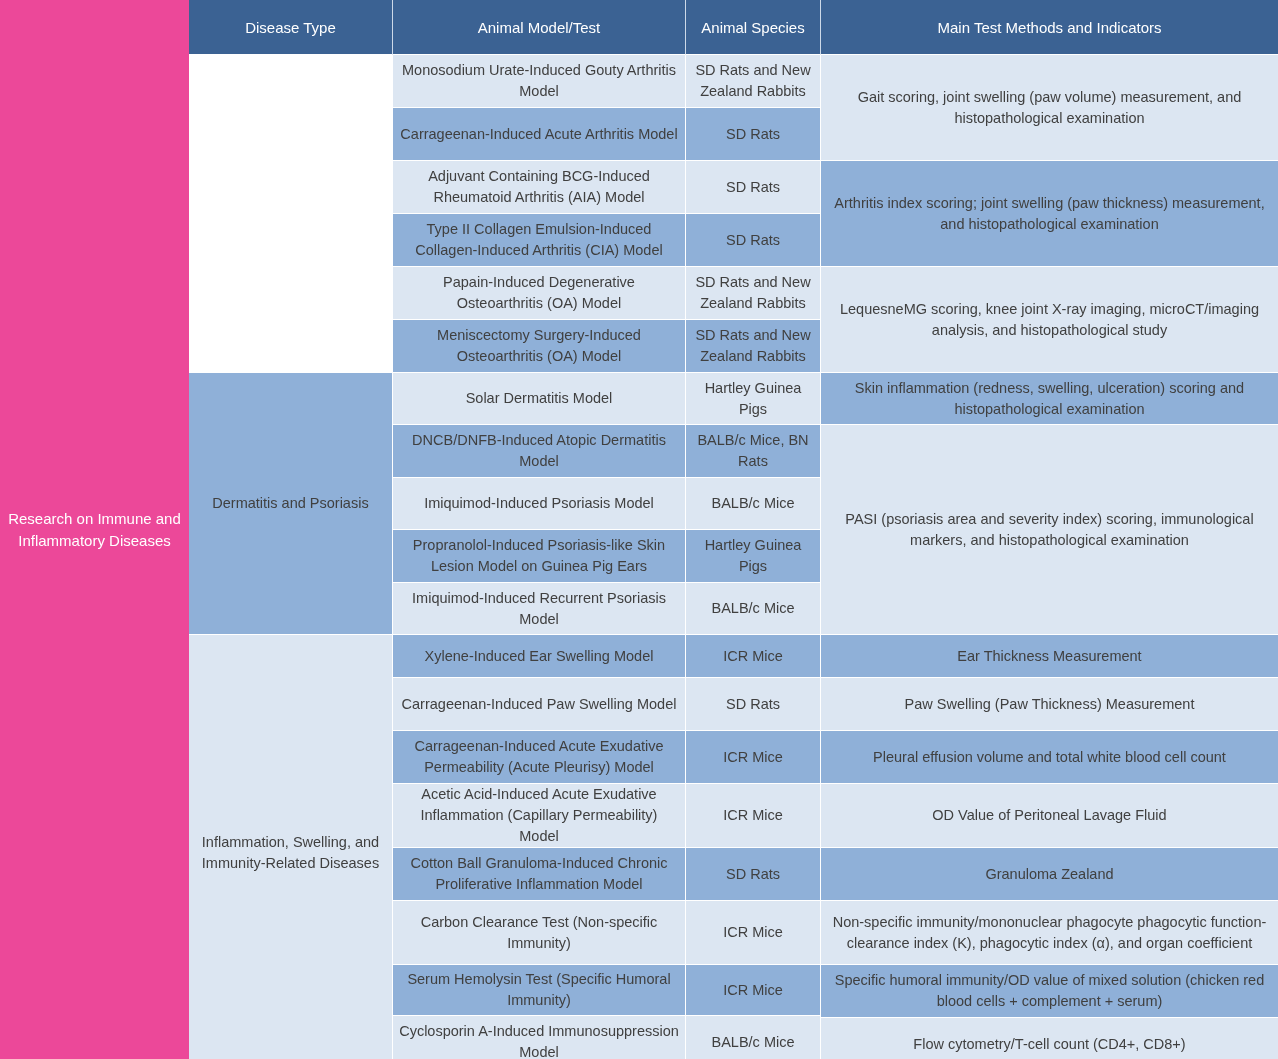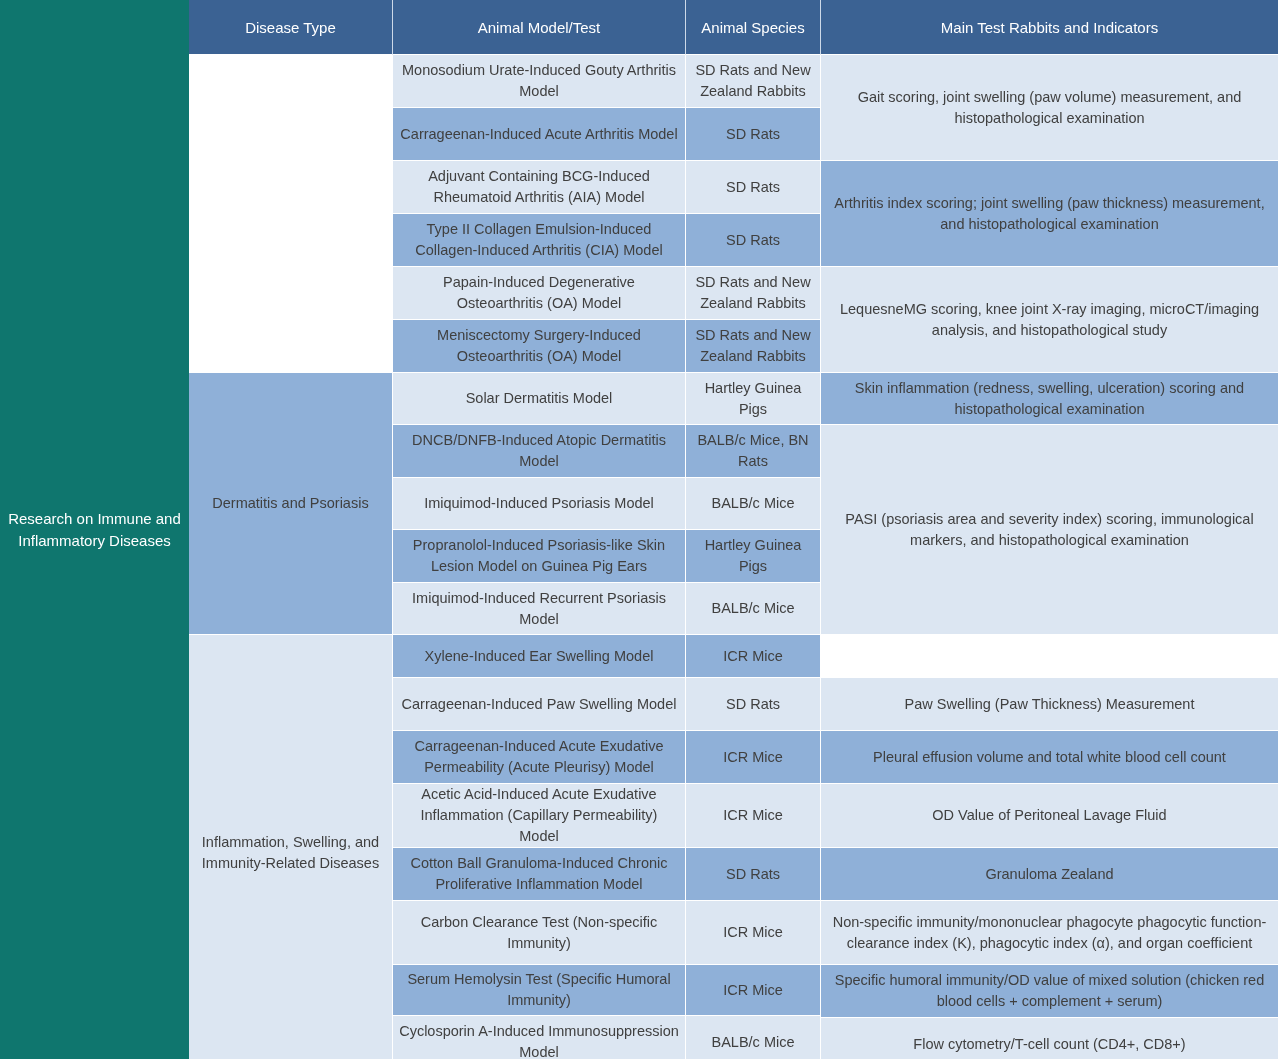--- a/index.html
+++ b/index.html
@@ -10,21 +10,21 @@
     overflow:hidden;
   }
   #sheet{
     position:relative;
     width:1278px;height:1059px;
     background:#ffffff;
   }
   
   .title-col{
     position:absolute;left:0;top:0;width:189px;height:1059px;
-    background:#0f766e;
+    background:#ec4899;
     color:#ffffff;
     display:flex;align-items:center;justify-content:center;
     text-align:center;
     font-size:15px;line-height:22px;
     box-sizing:border-box;
     padding:0 6px;
   }
   .title-col span{display:block;width:100%;}
 
   
@@ -92,21 +92,21 @@
   <div class="title-col">
     <span>Research on Immune and Inflammatory Diseases</span>
   </div>
 
   <div class="grid">
 
     <div class="row hdr">
       <div class="cell c1">Disease Type</div>
       <div class="cell c2">Animal Model/Test</div>
       <div class="cell c3">Animal Species</div>
-      <div class="cell c4">Main Test Rabbits and Indicators</div>
+      <div class="cell c4">Main Test Methods and Indicators</div>
     </div>
 
     <div id="body-rows">
         <div class="row" style="height: 53px; position: relative;">
           <div class="cell c1 band-a" style="visibility: hidden;"></div>
           <div class="cell c2 band-a">Monosodium Urate-Induced Gouty Arthritis Model</div>
           <div class="cell c3 band-a">SD Rats and New Zealand Rabbits</div>
           <div class="cell c4" style="visibility: hidden;"></div>
         </div>
         <div class="row" style="height: 53px; position: relative;">
@@ -218,20 +218,21 @@
           <div class="cell c4" style="visibility: hidden;"></div>
         </div>
       </div>
       <div class="merge band-a" style="left: 632px; top: 55px; width: 457px; height: 105px; border-right: none;">Gait scoring, joint swelling (paw volume) measurement, and histopathological examination</div>
       <div class="merge band-b" style="left: 632px; top: 161px; width: 457px; height: 105px; border-right: none;">Arthritis index scoring; joint swelling (paw thickness) measurement, and histopathological examination</div>
       <div class="merge band-a" style="left: 632px; top: 267px; width: 457px; height: 105px; border-right: none;">LequesneMG scoring, knee joint X-ray imaging, microCT/imaging analysis, and histopathological study</div>
       <div class="merge band-b" style="left: 0px; top: 373px; width: 204px; height: 261px;">Dermatitis and Psoriasis</div>
       <div class="merge band-b" style="left: 632px; top: 373px; width: 457px; height: 51px; border-right: none;">Skin inflammation (redness, swelling, ulceration) scoring and histopathological examination</div>
       <div class="merge band-a" style="left: 632px; top: 425px; width: 457px; height: 209px; border-right: none;">PASI (psoriasis area and severity index) scoring, immunological markers, and histopathological examination</div>
       <div class="merge band-a" style="left: 0px; top: 635px; width: 204px; height: 435px;">Inflammation, Swelling, and Immunity-Related Diseases</div>
+      <div class="merge band-b" style="left: 632px; top: 635px; width: 457px; height: 42px; border-right: none;">Ear Thickness Measurement</div>
       <div class="merge band-a" style="left: 632px; top: 678px; width: 457px; height: 52px; border-right: none;">Paw Swelling (Paw Thickness) Measurement</div>
       <div class="merge band-b" style="left: 632px; top: 731px; width: 457px; height: 52px; border-right: none;">Pleural effusion volume and total white blood cell count</div>
       <div class="merge band-a" style="left: 632px; top: 784px; width: 457px; height: 63px; border-right: none;">OD Value of Peritoneal Lavage Fluid</div>
       <div class="merge band-b" style="left: 632px; top: 848px; width: 457px; height: 52px; border-right: none;">Granuloma Zealand</div>
       <div class="merge band-a" style="left: 632px; top: 901px; width: 457px; height: 63px; border-right: none;">Non-specific immunity/mononuclear phagocyte phagocytic function-clearance index (K), phagocytic index (α), and organ coefficient</div>
       <div class="merge band-b" style="left: 632px; top: 965px; width: 457px; height: 52px; border-right: none;">Specific humoral immunity/OD value of mixed solution (chicken red blood cells + complement + serum)</div>
       <div class="merge band-a" style="left: 632px; top: 1018px; width: 457px; height: 52px; border-right: none;">Flow cytometry/T-cell count (CD4+, CD8+)</div>
     </div>
 
 </div>

